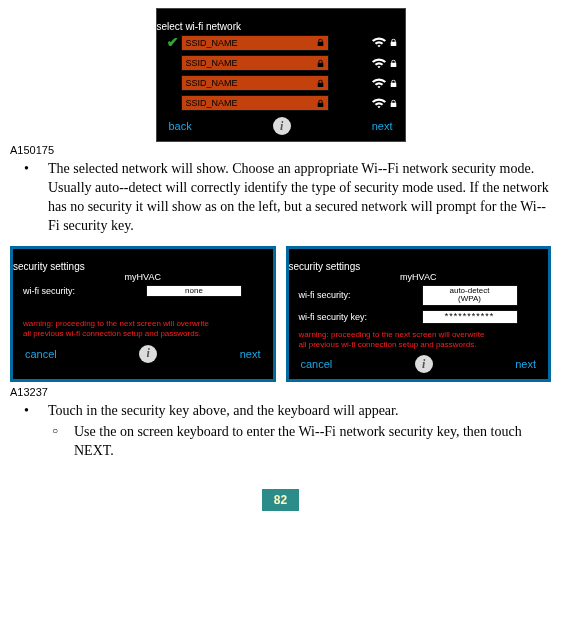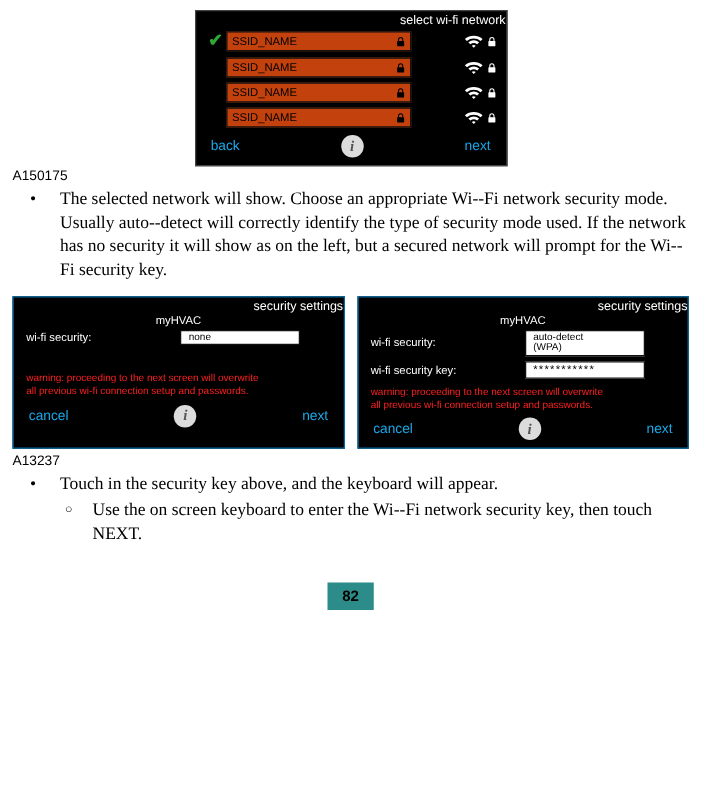--- a/index.html
+++ b/index.html
@@ -14,24 +14,24 @@
   
   .screen-wrap { text-align: center; }
   .screen1 {
     display: inline-block;
     background: #000;
     width: 250px;
     border: 1px solid #444;
   }
   .screen-title {
     color: #fff;
-    text-align: right;
+    text-align: left;
     font-family: Arial, sans-serif;
     font-size: 10px;
-    padding: 2px 0 0 0;
+    padding: 12px 0 0 0;
   }
   .ssid-row {
     display: flex;
     align-items: center;
     padding: 2px 8px;
   }
   .check-col { width: 16px; }
   .check {
     color: #2eaa33;
     font-size: 14px;
@@ -119,21 +119,21 @@
   
   .dual-wrap {
     display: flex;
     justify-content: space-between;
     gap: 10px;
     padding: 6px 0 2px;
   }
   .screen2 {
     background: #000;
     width: 302px;
-    border: 1px solid #0369a1;
+    border: 3px solid #0369a1;
   }
   .sec-sub {
     color: #fff;
     text-align: center;
     font-family: Arial, sans-serif;
     font-size: 9px;
     padding-bottom: 1px;
   }
   .sec-row {
     display: flex;
@@ -144,38 +144,38 @@
     color: #fff;
     gap: 27px;
   }
   .sec-label { flex: 0 0 96px; }
   .sec-val {
     background: #fff;
     color: #000;
     border: 1px solid #111;
     padding: 1px 6px;
     font-size: 8px;
-    text-align: left;
+    text-align: center;
     min-width: 96px;
     line-height: 1.1;
   }
   .sec-val.stars { letter-spacing: 1px; font-size: 9px; }
   .warn {
     color: #ff1f1f;
     font-family: Arial, sans-serif;
     font-size: 8px;
     padding: 4px 10px 2px;
     line-height: 1.2;
   }
   .sec-spacer { height: 16px; }
   .page-num-wrap { text-align: center; margin-top: 28px; }
   .page-num {
     display: inline-block;
     background: #2c8c8a;
-    color: #000000;
+    color: #fef9c3;
     font-family: Arial, sans-serif;
     font-weight: bold;
     font-size: 12px;
     padding: 4px 12px;
   }
   .bold { font-weight: bold; }
 </style>
 </head>
 <body>
 

